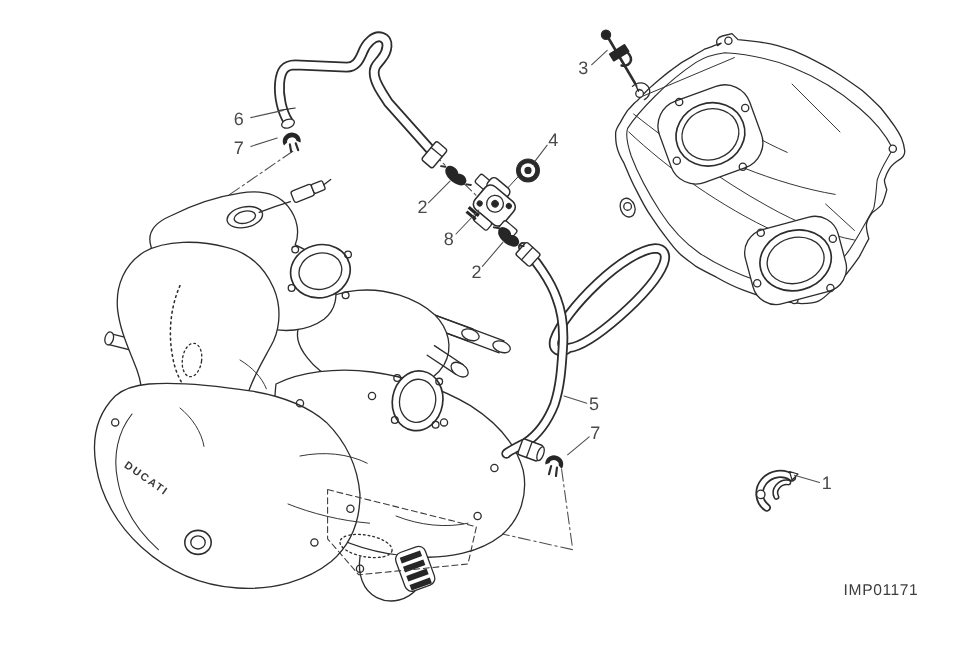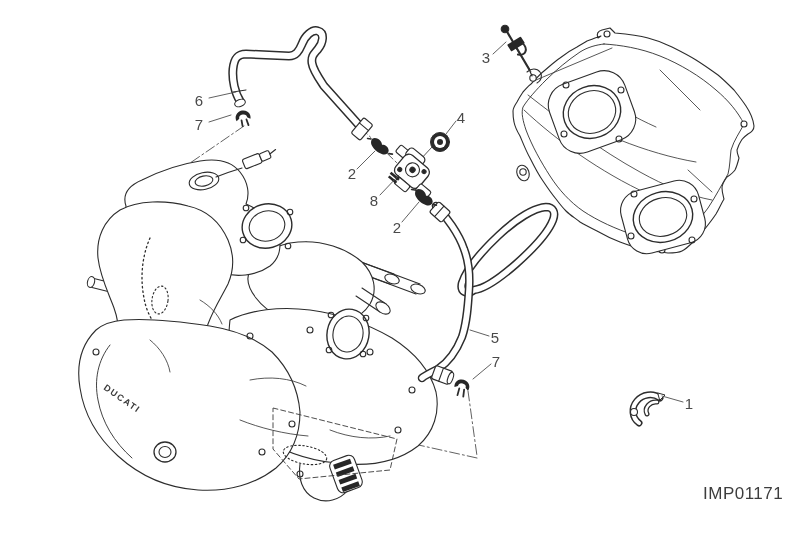--- a/index.html
+++ b/index.html
@@ -8,21 +8,21 @@
     font-family:"Liberation Sans", sans-serif;overflow:hidden;
   }
   .stage svg{position:absolute;left:0;top:0;}
   .callout{
     position:absolute;transform:translate(-50%,-50%);
     font-size:15px;color:#4a4a4a;line-height:1;
     font-family:"Liberation Sans", sans-serif;
     user-select:none;
   }
   .plate-code{
-    position:absolute;font-size:17px;color:#3d3d3d;letter-spacing:.5px;
+    position:absolute;font-size:13px;color:#3d3d3d;letter-spacing:.5px;
     font-family:"Liberation Sans", sans-serif;
   }
 </style>
 </head>
 <body>
 
 <div class="stage">
 
 <svg width="797" height="549" viewBox="0 0 797 549">
   <g fill="none" stroke="#2d2d2d" stroke-width="1.1" stroke-linecap="round" stroke-linejoin="round">

